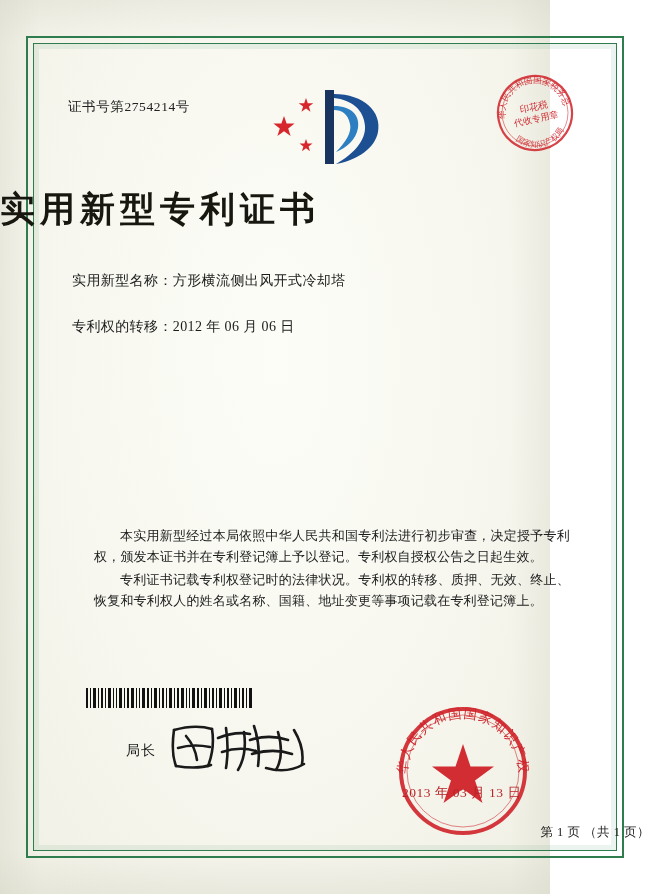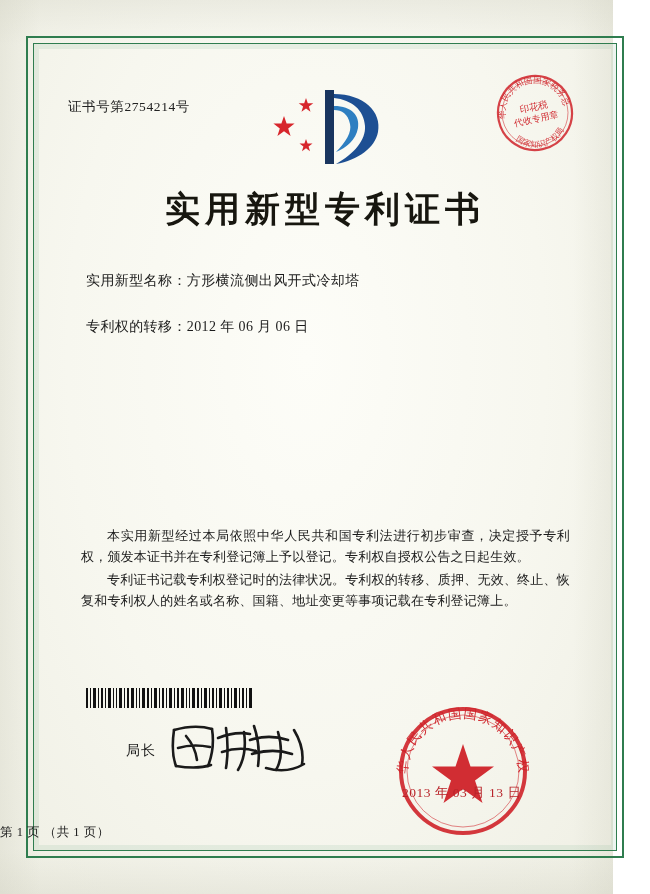--- a/index.html
+++ b/index.html
@@ -11,21 +11,21 @@
     width: 650px;
     height: 894px;
     font-family: "Liberation Serif", "DejaVu Serif", serif;
     position: relative;
     overflow: hidden;
   }
 
   .page {
     position: absolute;
     left: 0; top: 0;
-    width: 613px;
+    width: 550px;
     height: 894px;
     background:
       radial-gradient(ellipse at 50% 40%, #fdfdf8 0%, #f7f7ef 55%, #efefe4 100%);
   }
 
   
   .paper-tint {
     position: absolute;
     left: 0; top: 0; right: 0; bottom: 0;
     background:
@@ -83,32 +83,32 @@
     position: absolute;
     left: 492px; top: 70px;
     width: 86px; height: 86px;
   }
 
   
   .main-title {
     position: absolute;
     left: 0; top: 186px;
     width: 650px;
-    text-align: center;
+    text-align: left;
     font-family: "DejaVu Serif", "Liberation Serif", serif;
     font-weight: bold;
     font-size: 35px;
     letter-spacing: 5px;
     color: #17160f;
   }
 
   
   .fields {
     position: absolute;
-    left: 86px; top: 272px;
+    left: 72px; top: 272px;
     width: 480px;
     text-decoration: underline;
   }
   .field-row {
     font-size: 14px;
     color: #1b1b1b;
     margin-bottom: 27.5px;
     white-space: nowrap;
     letter-spacing: 0.4px;
   }
@@ -124,21 +124,21 @@
     position: absolute;
     left: 78px; top: 525px;
     width: 492px;
     font-size: 13px;
     line-height: 21px;
     color: #1b1b1b;
     text-align: justify;
     letter-spacing: 0.2px;
   }
   .body-text p {
-    margin: 0 0 2px 3px;
+    margin: 0 0 2px 16px;
     text-indent: 26px;
   }
 
   
   .barcode {
     position: absolute;
     left: 86px; top: 688px;
     width: 166px; height: 20px;
   }
 
@@ -169,21 +169,21 @@
     color: #b8242a;
     letter-spacing: 0.5px;
     font-family: "Liberation Serif", serif;
   }
 
   
   .footer {
     position: absolute;
     left: 0; top: 824px;
     width: 650px;
-    text-align: left;
+    text-align: right;
     font-size: 12.5px;
     color: #1b1b1b;
     letter-spacing: 0.5px;
   }
 </style>
 </head>
 <body>
 
 <div class="page">
 

